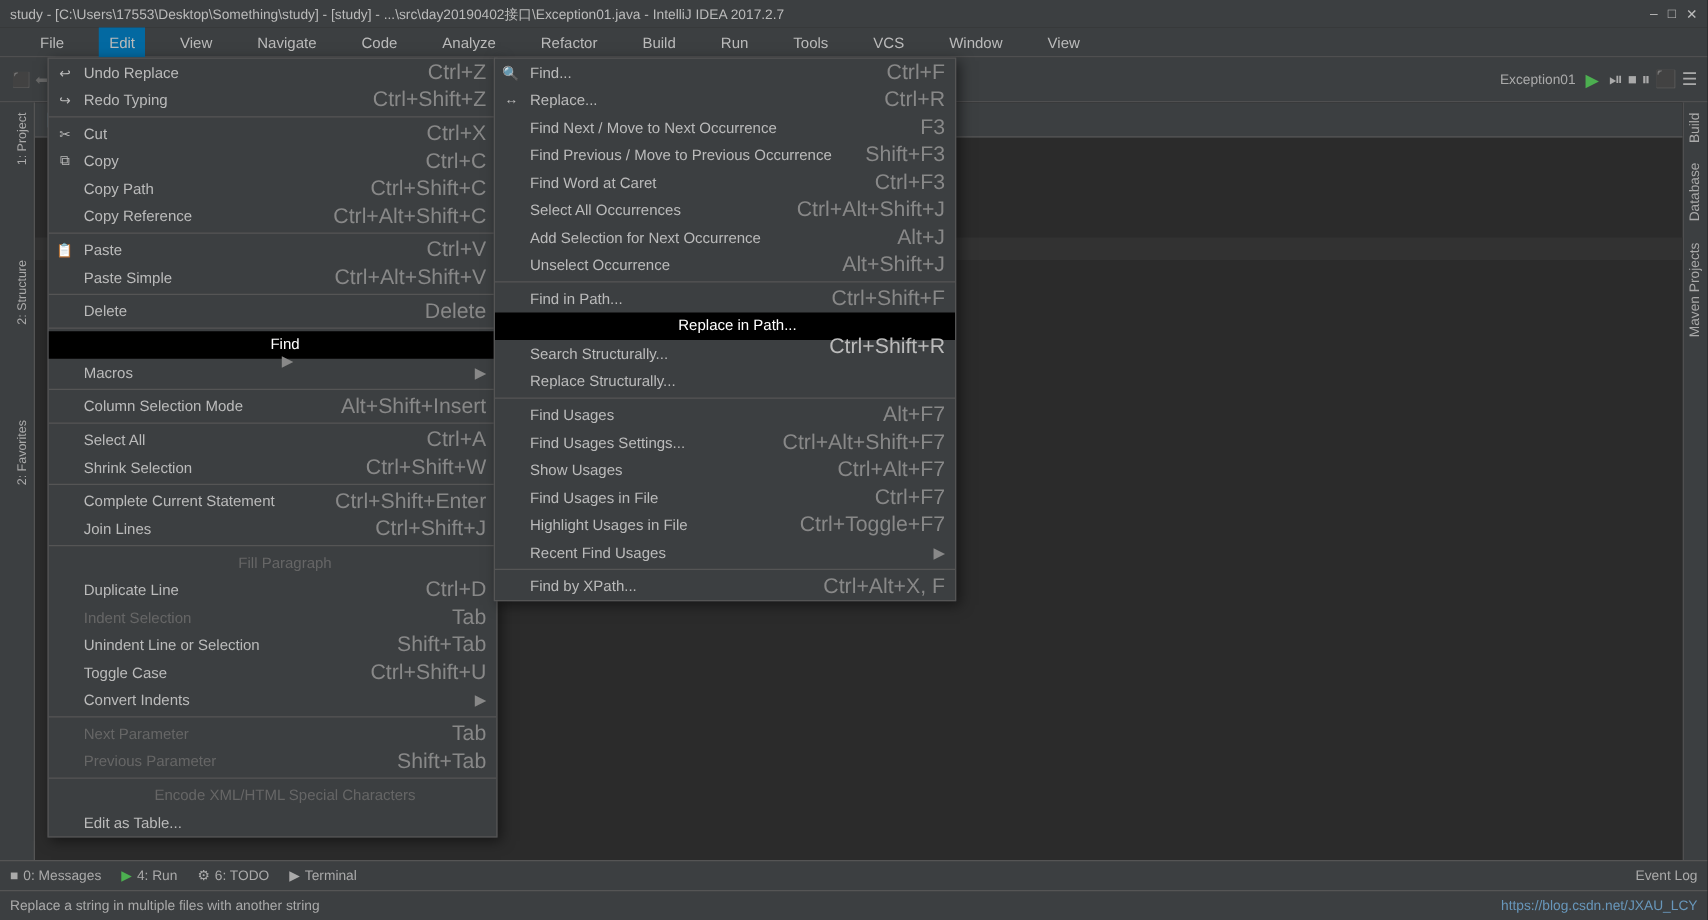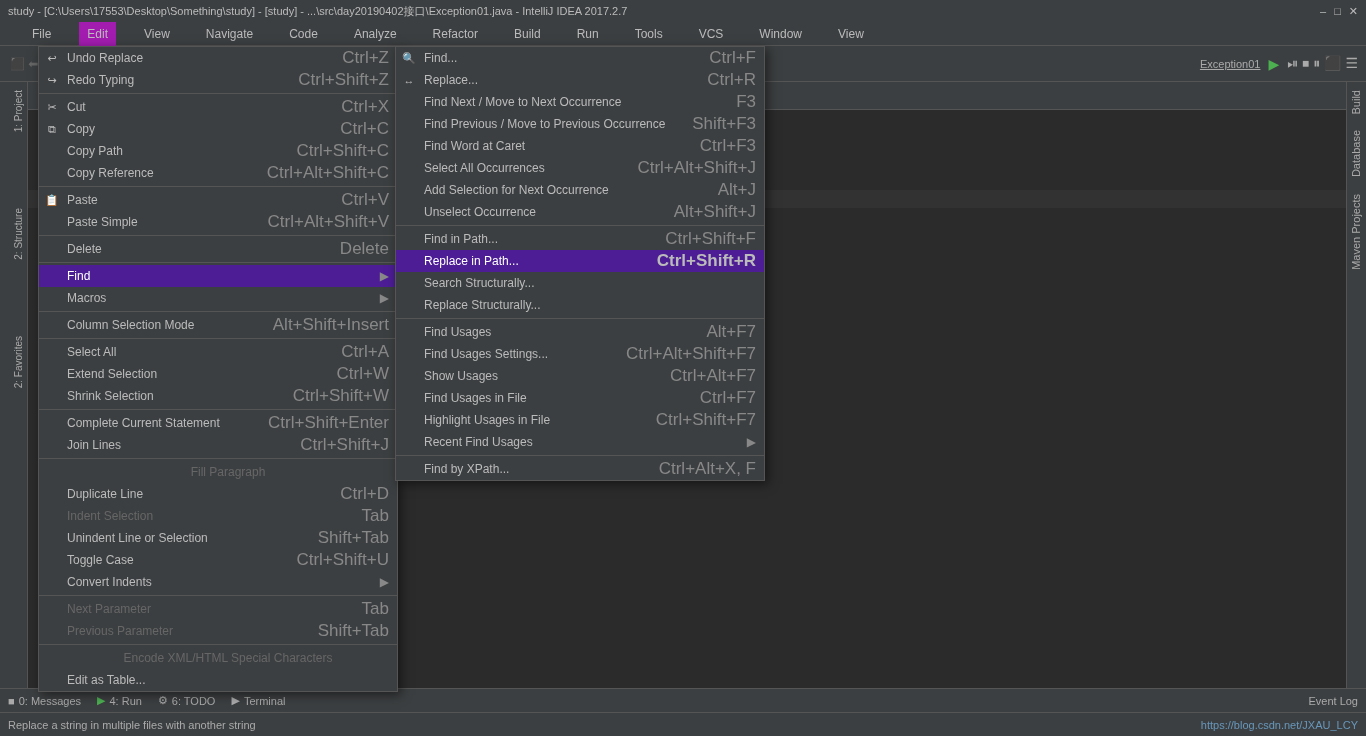--- a/index.html
+++ b/index.html
@@ -31,21 +31,21 @@
     .menu-item {
       padding: 2px 8px;
       cursor: pointer;
       color: #bbb;
       font-size: 12px;
       height: 24px;
       display: flex;
       align-items: center;
       margin-left: 20px;
     }
-    .menu-item.active { background: #a21caf; }
+    .menu-item.active { background: #0369a1; }
 
     
     #toolbar {
       background: #3c3f41;
       height: 36px;
       display: flex;
       align-items: center;
       border-bottom: 1px solid #555;
       padding: 0 4px;
     }
@@ -198,24 +198,24 @@
       display: flex;
       align-items: center;
       justify-content: space-between;
       padding: 3px 8px 3px 28px;
       cursor: pointer;
       color: #bbb;
       font-size: 12px;
       height: 22px;
       position: relative;
     }
-    .dropdown-item.active { background: #4c1d95; color: #fff; }
+    .dropdown-item.active { background: #000000; color: #fff; flex-direction: column; }
     .dropdown-item.disabled { color: #666; cursor: default; justify-content: center; }
     .dropdown-item .shortcut { color: #888; font-size: 17px; margin-left: auto; }
-    .dropdown-item.active .shortcut { color: #bbb; font-weight: bold; }
+    .dropdown-item.active .shortcut { color: #bbb; }
     .dropdown-item .arrow { color: #888; margin-left: 4px; }
 
     .dropdown-separator {
       height: 1px;
       background: #555;
       margin: 2px 0;
     }
     .dropdown-icon {
       position: absolute;
       left: 6px;
@@ -264,21 +264,21 @@
   <div class="menu-item">Run</div>
   <div class="menu-item">Tools</div>
   <div class="menu-item">VCS</div>
   <div class="menu-item">Window</div>
   <div class="menu-item">View</div>
 </div>
 
 <div id="toolbar">
   <span style="color:#666; font-size:12px; padding: 0 6px;">⬛ ⬅ ➡ ⬛ ⬛ ⬛</span>
   <span style="flex:1;"></span>
-  <span style="color:#aaa; font-size:11px; padding: 0 4px; text-decoration: underline;">Exception01</span>
+  <span style="color:#aaa; font-size:11px; padding: 0 4px;">Exception01</span>
   <span style="color:#4caf50; font-size:14px; padding: 0 4px;">▶</span>
   <span style="color:#aaa; font-size:14px; padding: 0 4px;">⏯ ⏹ ⏸ ⬛ ☰</span>
 </div>
 
 <div id="main-layout">
 
   <div id="left-sidebar">
     <div class="sidebar-label-vert" style="color:#aaa; font-size:10px;">1: Project</div>
     <div class="sidebar-label-vert" style="color:#aaa; font-size:10px; margin-top:60px;">2: Structure</div>
     <div class="sidebar-label-vert" style="color:#aaa; font-size:10px; margin-top:60px;">2: Favorites</div>
@@ -401,24 +401,20 @@
   <div class="dropdown-item">
     <span>Column Selection Mode</span>
     <span class="shortcut">Alt+Shift+Insert</span>
   </div>
   <div class="dropdown-separator"></div>
   <div class="dropdown-item">
     <span>Select All</span>
     <span class="shortcut">Ctrl+A</span>
   </div>
   <div class="dropdown-item">
-    <span>Extend Selection</span>
-    <span class="shortcut">Ctrl+W</span>
-  </div>
-  <div class="dropdown-item">
     <span>Shrink Selection</span>
     <span class="shortcut">Ctrl+Shift+W</span>
   </div>
   <div class="dropdown-separator"></div>
   <div class="dropdown-item">
     <span>Complete Current Statement</span>
     <span class="shortcut">Ctrl+Shift+Enter</span>
   </div>
   <div class="dropdown-item">
     <span>Join Lines</span>
@@ -528,21 +524,21 @@
   <div class="dropdown-item">
     <span>Show Usages</span>
     <span class="shortcut">Ctrl+Alt+F7</span>
   </div>
   <div class="dropdown-item">
     <span>Find Usages in File</span>
     <span class="shortcut">Ctrl+F7</span>
   </div>
   <div class="dropdown-item">
     <span>Highlight Usages in File</span>
-    <span class="shortcut">Ctrl+Shift+F7</span>
+    <span class="shortcut">Ctrl+Toggle+F7</span>
   </div>
   <div class="dropdown-item">
     <span>Recent Find Usages</span>
     <span class="arrow">▶</span>
   </div>
   <div class="dropdown-separator"></div>
   <div class="dropdown-item">
     <span>Find by XPath...</span>
     <span class="shortcut">Ctrl+Alt+X, F</span>
   </div>

